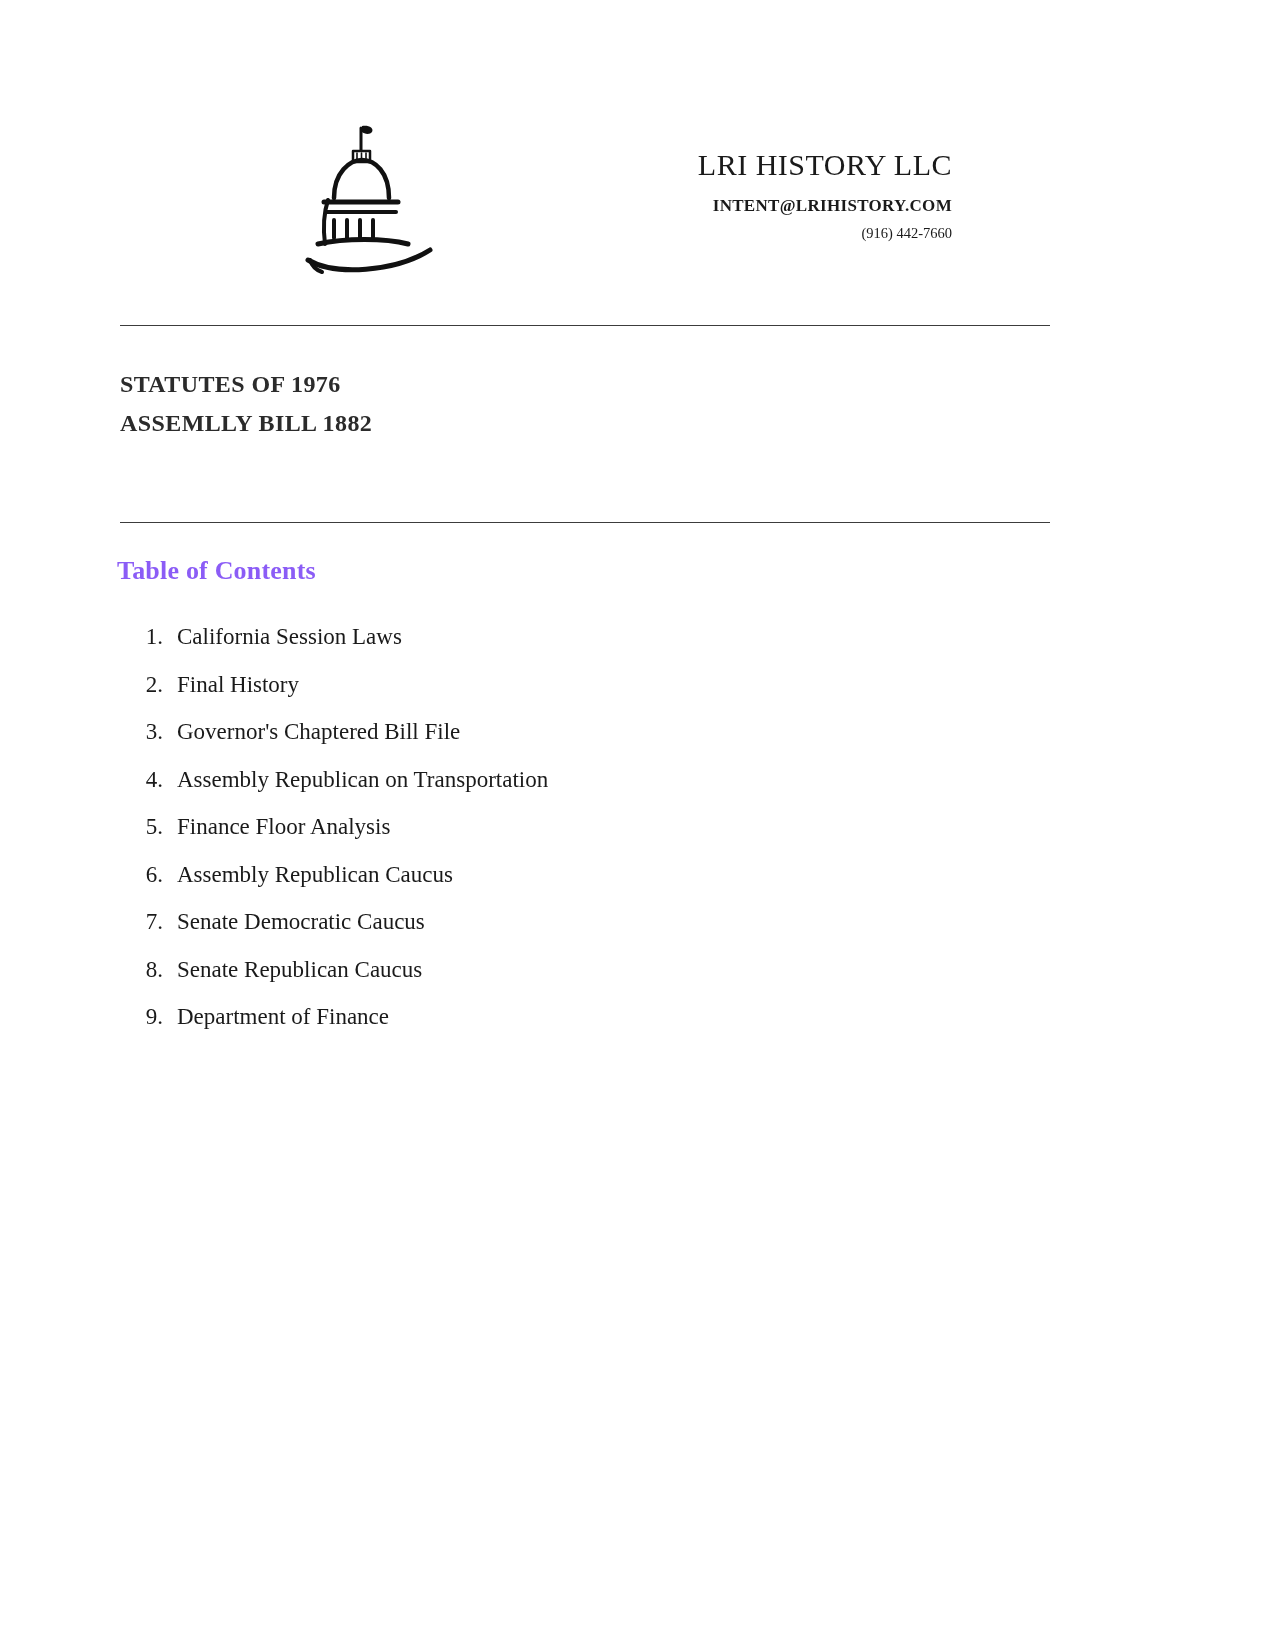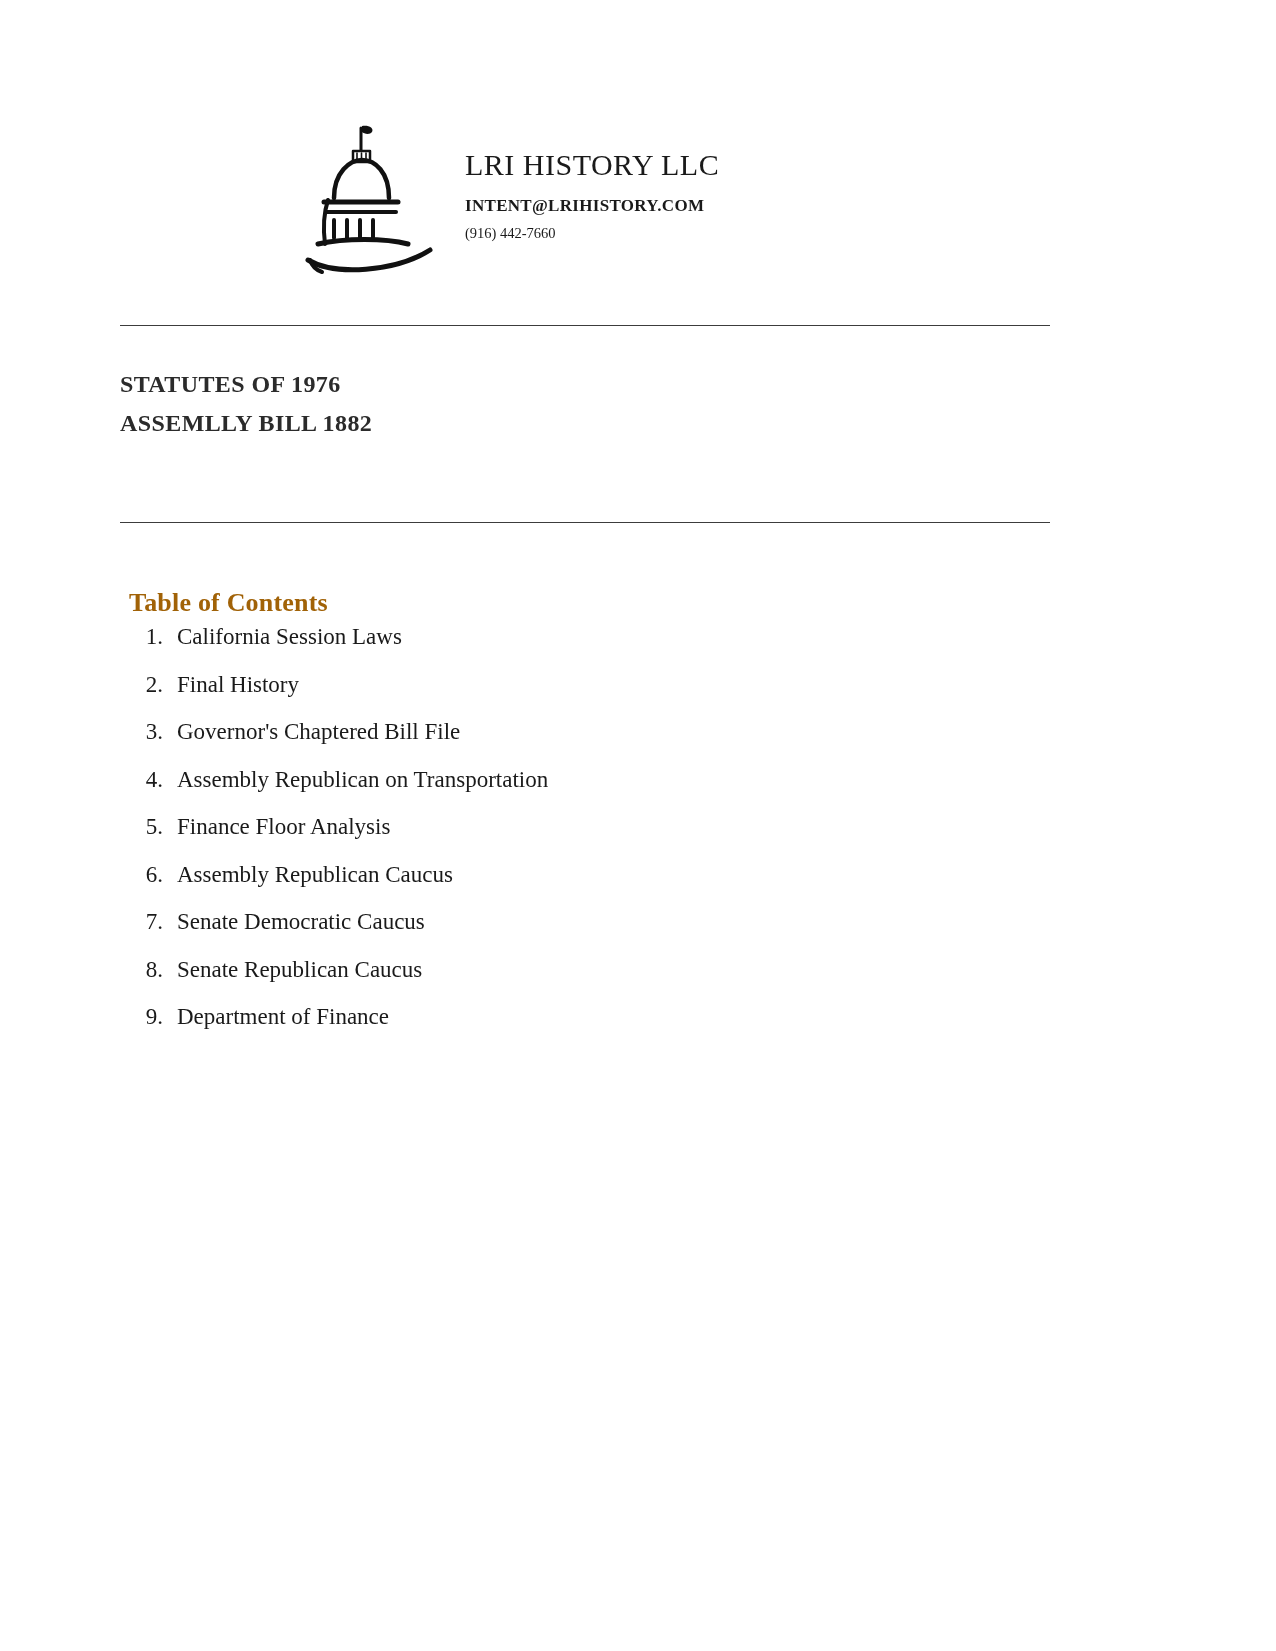--- a/index.html
+++ b/index.html
@@ -35,24 +35,24 @@
   .logo {
     position: absolute;
     left: 0;
     top: 0;
     width: 150px;
     height: 165px;
   }
 
   .org-block {
     position: absolute;
-    left: 175px;
+    left: 182px;
     top: 28px;
     width: 480px;
-    text-align: left;
+    text-align: right;
   }
 
   .org-name {
     font-family: "Liberation Serif", serif;
     font-size: 30px;
     letter-spacing: 0.5px;
     color: #1a1a1a;
     margin-bottom: 14px;
     white-space: nowrap;
   }
@@ -93,26 +93,25 @@
     font-size: 24px;
     letter-spacing: 0.4px;
     color: #2b2b2b;
     line-height: 39px;
   }
 
   
   .toc-heading {
     position: absolute;
     top: 556px;
-    left: 129px;
+    left: 117px;
     font-size: 26px;
     font-weight: bold;
-    color: #a16207;
+    color: #8b5cf6;
     letter-spacing: 0.2px;
-    margin-top: 32px;
   }
 
   .toc-list {
     position: absolute;
     top: 613px;
     left: 115px;
     width: 800px;
     margin: 0;
     padding: 0;
     list-style: none;

